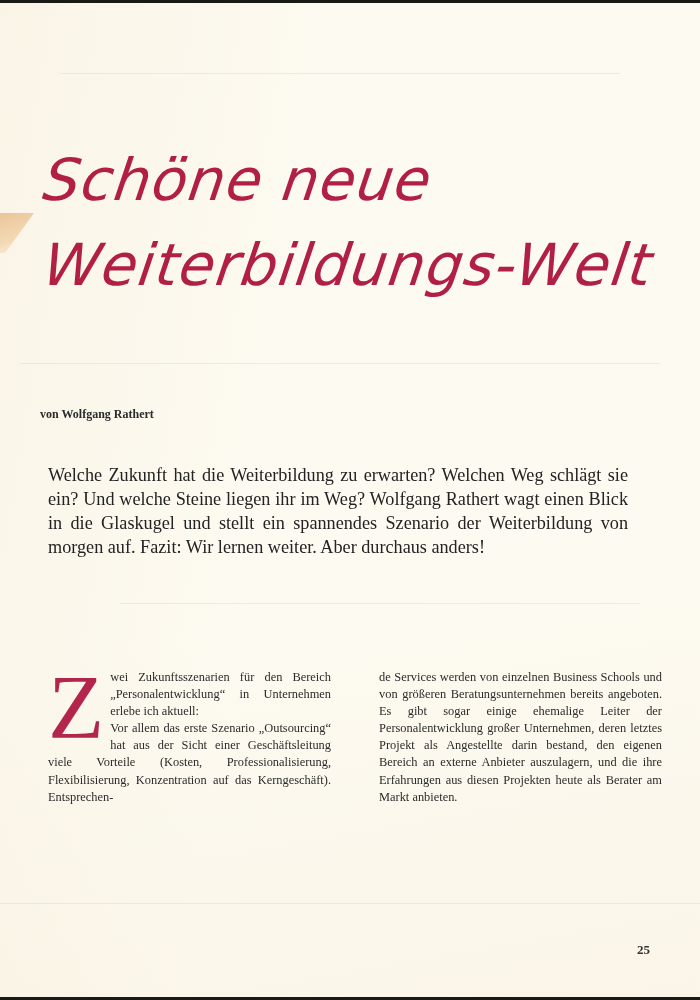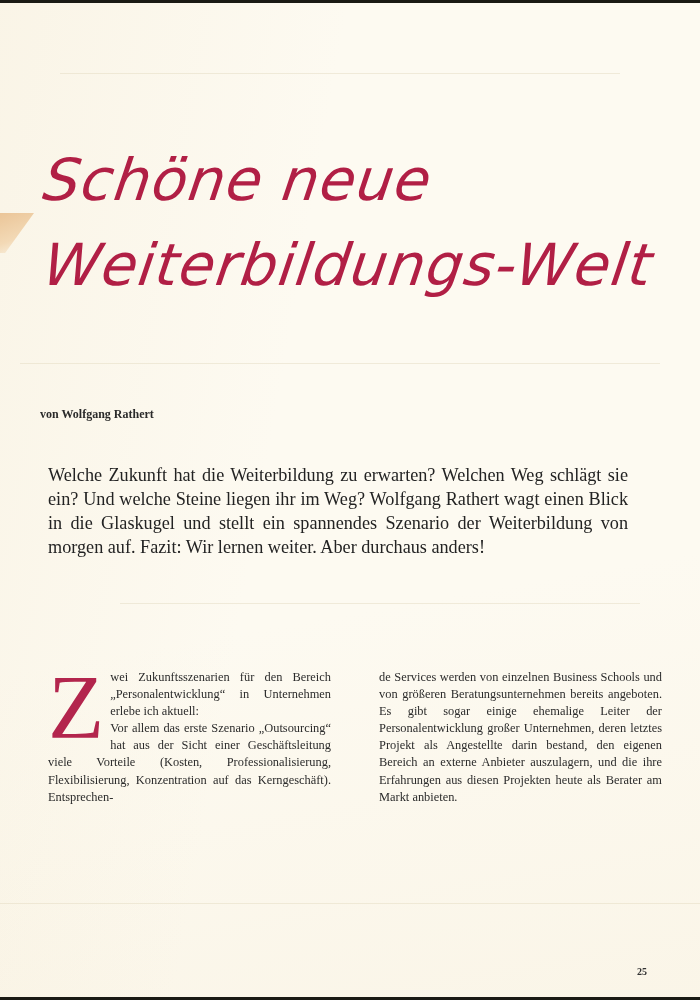--- a/index.html
+++ b/index.html
@@ -51,22 +51,22 @@
   .col.left { left: 48px; }
   .col.right { left: 347px; margin-left: 32px; }
   .col p { margin: 0; }
   .col p.gap { margin-top: 17px; }
   .dropcap {
     float: left; color: #b3254d;
     font-size: 92px; line-height: 72px; height: 72px;
     margin: 2px 6px 0 0; font-family: "Liberation Serif", serif;
   }
   .page-number {
-    position: absolute; left: 637px; top: 963px;
-    font-size: 10px; font-weight: bold; color: #333;
+    position: absolute; left: 637px; top: 939px;
+    font-size: 13px; font-weight: bold; color: #333;
   }
 </style>
 </head>
 <body>
 
 <div class="page">
   <div class="grain-line" style="left:60px;top:70px;width:560px;"></div>
   <div class="grain-line" style="left:20px;top:360px;width:640px;"></div>
   <div class="grain-line" style="left:120px;top:600px;width:520px;"></div>
   <div class="grain-line" style="left:0;top:900px;width:700px;"></div>

